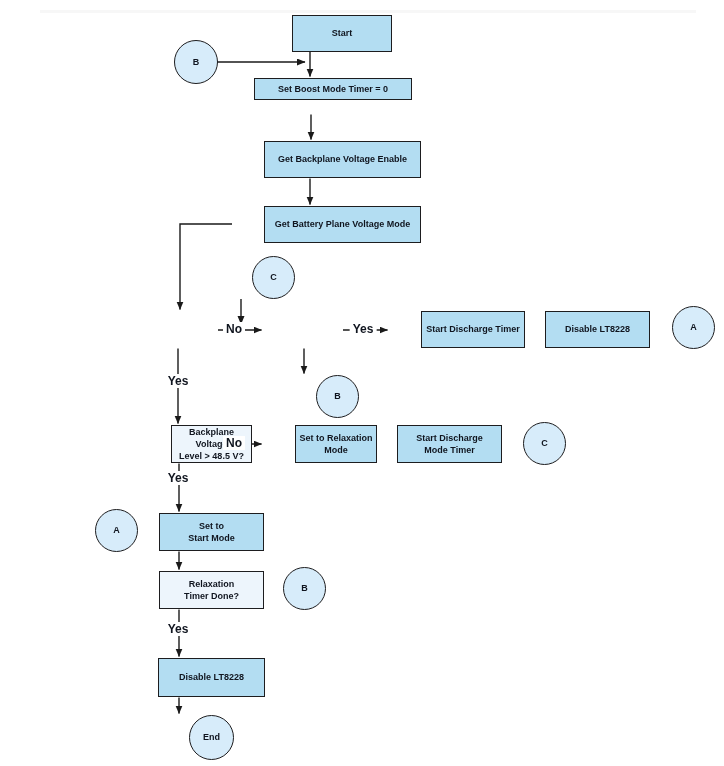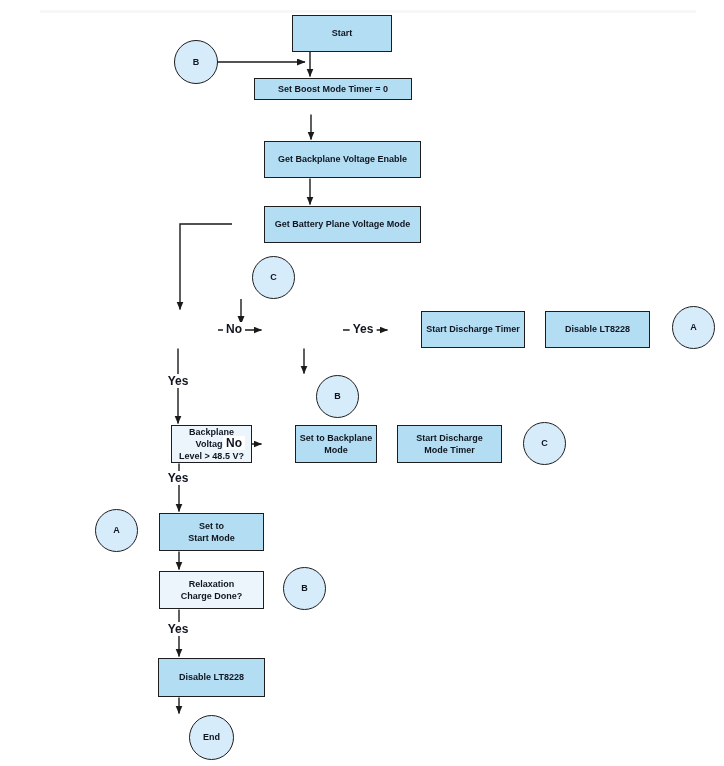--- a/index.html
+++ b/index.html
@@ -70,31 +70,31 @@
   <div class="node process" style="left:232px;top:206px;width:157px;height:37px">Get Battery Plane Voltage Mode</div>
 
   <div class="node circle" style="left:220px;top:256px;width:43px;height:43px">C</div>
   <div class="node process" style="left:389px;top:311px;width:104px;height:37px">Start Discharge Timer</div>
   <div class="node process" style="left:513px;top:311px;width:105px;height:37px">Disable LT8228</div>
   <div class="node circle" style="left:640px;top:306px;width:43px;height:43px">A</div>
   <div class="node circle" style="left:284px;top:375px;width:43px;height:43px">B</div>
 
   <div class="node decision" style="left:139px;top:425px;width:81px;height:38px">Backplane Voltage
 Level &gt; 48.5 V?</div>
-  <div class="node process" style="left:263px;top:425px;width:82px;height:38px">Set to Backplane
+  <div class="node process" style="left:263px;top:425px;width:82px;height:38px">Set to Relaxation
 Mode</div>
   <div class="node process" style="left:365px;top:425px;width:105px;height:38px">Start Discharge
 Mode Timer</div>
   <div class="node circle" style="left:491px;top:422px;width:43px;height:43px">C</div>
 
   <div class="node circle" style="left:63px;top:509px;width:43px;height:43px">A</div>
   <div class="node process" style="left:127px;top:513px;width:105px;height:38px">Set to
 Start Mode</div>
   <div class="node decision" style="left:127px;top:571px;width:105px;height:38px">Relaxation
-Charge Done?</div>
+Timer Done?</div>
   <div class="node circle" style="left:251px;top:567px;width:43px;height:43px">B</div>
   <div class="node process" style="left:126px;top:658px;width:107px;height:39px">Disable LT8228</div>
   <div class="node circle" style="left:157px;top:715px;width:45px;height:45px">End</div>
 
   <span class="edge-label" style="left:178px;top:381px">Yes</span>
   <span class="edge-label" style="left:234px;top:329px">No</span>
   <span class="edge-label" style="left:363px;top:329px">Yes</span>
   <span class="edge-label" style="left:178px;top:478px">Yes</span>
   <span class="edge-label" style="left:234px;top:443px">No</span>
   <span class="edge-label" style="left:178px;top:629px">Yes</span>

